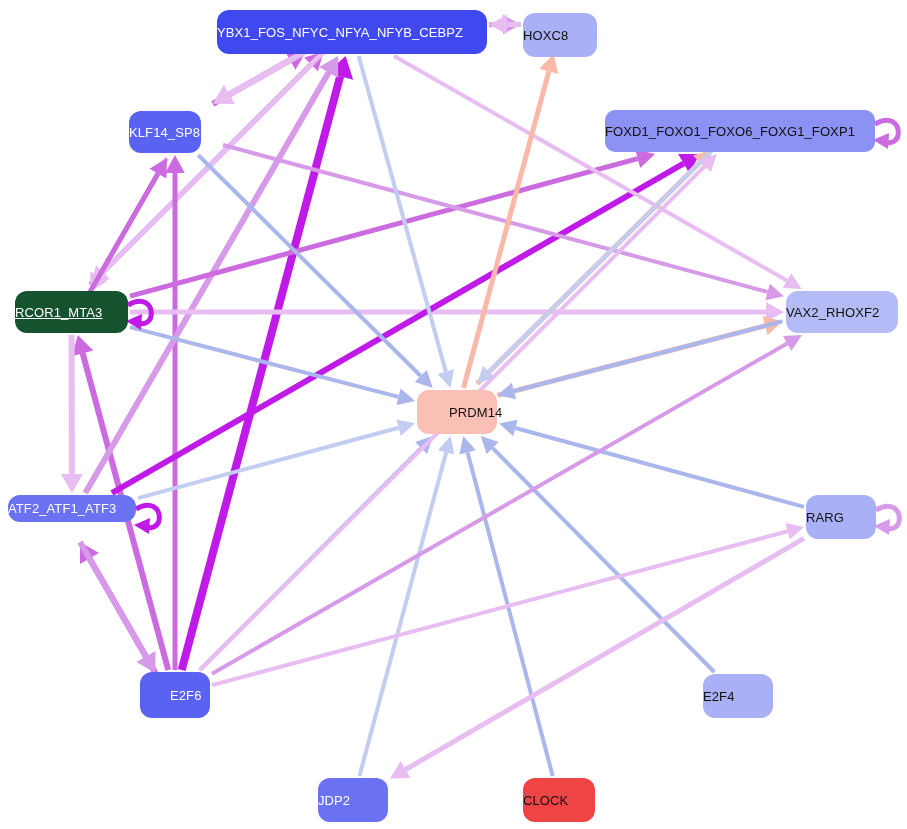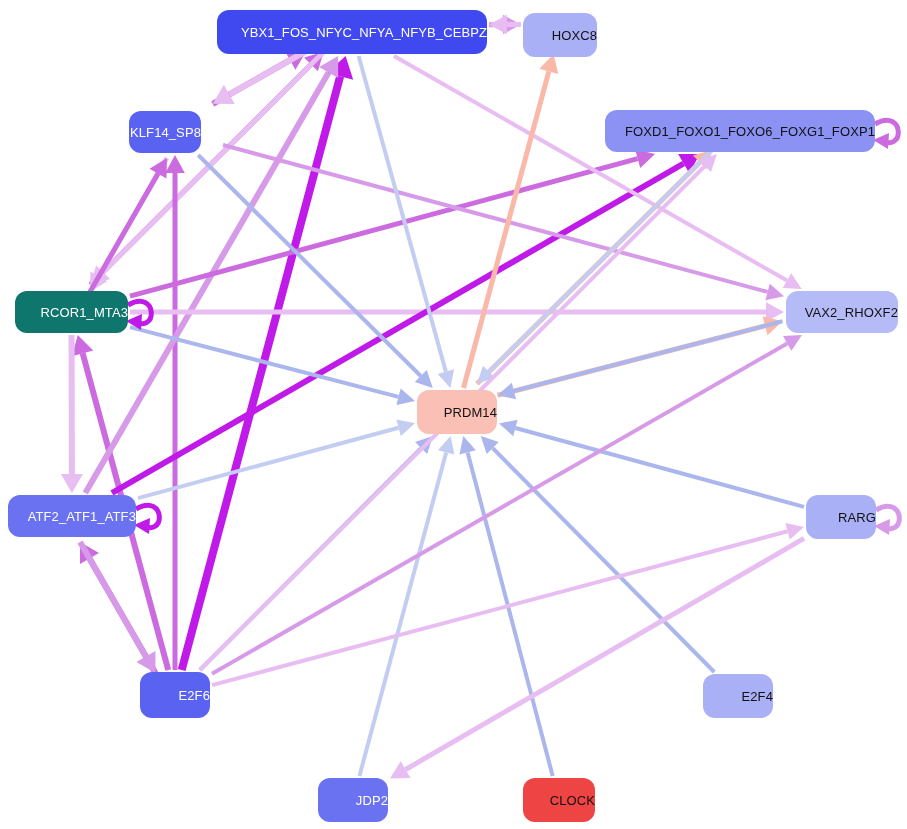--- a/index.html
+++ b/index.html
@@ -2,21 +2,21 @@
 <html><head>
 <meta charset="utf-8">
 <style>
   html,body{margin:0;padding:0;background:#ffffff;}
   body{width:907px;height:829px;overflow:hidden;font-family:"Liberation Sans",sans-serif;}
   #graph{position:relative;width:907px;height:829px;background:#ffffff;}
   svg#edges{position:absolute;left:0;top:0;width:907px;height:829px;}
   .node{
     position:absolute;
     box-sizing:border-box;
-    display:flex;align-items:center;justify-content:flex-end;
+    display:flex;align-items:center;justify-content:flex-start;
     border-radius:12px;
     font-size:13px;
     line-height:1;
     white-space:nowrap;
     letter-spacing:.1px;
     z-index:5;
   }
   .node-label{pointer-events:none;}
 </style>
 </head>
@@ -112,33 +112,33 @@
   <div id="node-layer">
       <div class="node" style="left: 217px; top: 10px; width: 270px; height: 44px; background: rgb(63, 73, 239); color: rgb(255, 255, 255);">
         <span class="node-label">YBX1_FOS_NFYC_NFYA_NFYB_CEBPZ</span>
       </div>
       <div class="node" style="left: 523px; top: 13px; width: 74px; height: 44px; background: rgb(170, 176, 245); color: rgb(17, 17, 17);">
         <span class="node-label">HOXC8</span>
       </div>
       <div class="node" style="left: 129px; top: 111px; width: 72px; height: 42px; background: rgb(90, 98, 242); color: rgb(255, 255, 255);">
         <span class="node-label">KLF14_SP8</span>
       </div>
-      <div class="node" style="left: 605px; top: 110px; width: 270px; height: 42px; background: rgb(139, 146, 243); color: rgb(17, 17, 17);">
+      <div class="node" style="left: 605px; top: 110px; width: 270px; height: 42px; background: rgb(139, 146, 243); color: rgb(17, 17, 17); border-radius: 10px;">
         <span class="node-label">FOXD1_FOXO1_FOXO6_FOXG1_FOXP1</span>
       </div>
-      <div class="node" style="left: 15px; top: 291px; width: 113px; height: 42px; background: #0f766e; color: rgb(255, 255, 255);">
+      <div class="node" style="left: 15px; top: 291px; width: 113px; height: 42px; background: #14532d; color: rgb(255, 255, 255); text-decoration: underline;">
         <span class="node-label">RCOR1_MTA3</span>
       </div>
       <div class="node" style="left: 786px; top: 291px; width: 112px; height: 42px; background: rgb(181, 187, 247); color: rgb(17, 17, 17);">
         <span class="node-label">VAX2_RHOXF2</span>
       </div>
       <div class="node" style="left: 417px; top: 390px; width: 80px; height: 44px; background: rgb(251, 192, 181); color: rgb(17, 17, 17); padding-left: 32px;">
         <span class="node-label">PRDM14</span>
       </div>
-      <div class="node" style="left: 8px; top: 495px; width: 128px; height: 42px; background: rgb(106, 114, 242); color: rgb(255, 255, 255);">
+      <div class="node" style="left: 8px; top: 495px; width: 128px; height: 27px; background: rgb(106, 114, 242); color: rgb(255, 255, 255);">
         <span class="node-label">ATF2_ATF1_ATF3</span>
       </div>
       <div class="node" style="left: 806px; top: 495px; width: 70px; height: 44px; background: rgb(170, 176, 245); color: rgb(17, 17, 17);">
         <span class="node-label">RARG</span>
       </div>
       <div class="node" style="left: 140px; top: 672px; width: 70px; height: 46px; background: rgb(90, 98, 242); color: rgb(255, 255, 255); padding-left: 30px;">
         <span class="node-label">E2F6</span>
       </div>
       <div class="node" style="left: 703px; top: 674px; width: 70px; height: 44px; background: rgb(170, 176, 245); color: rgb(17, 17, 17);">
         <span class="node-label">E2F4</span>

